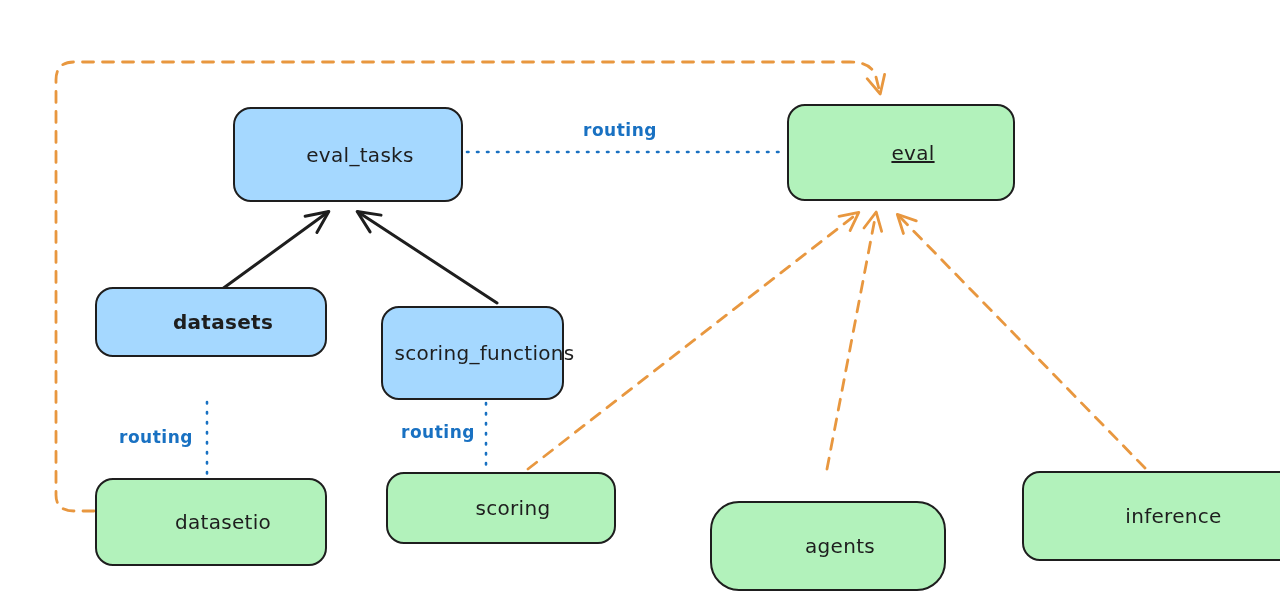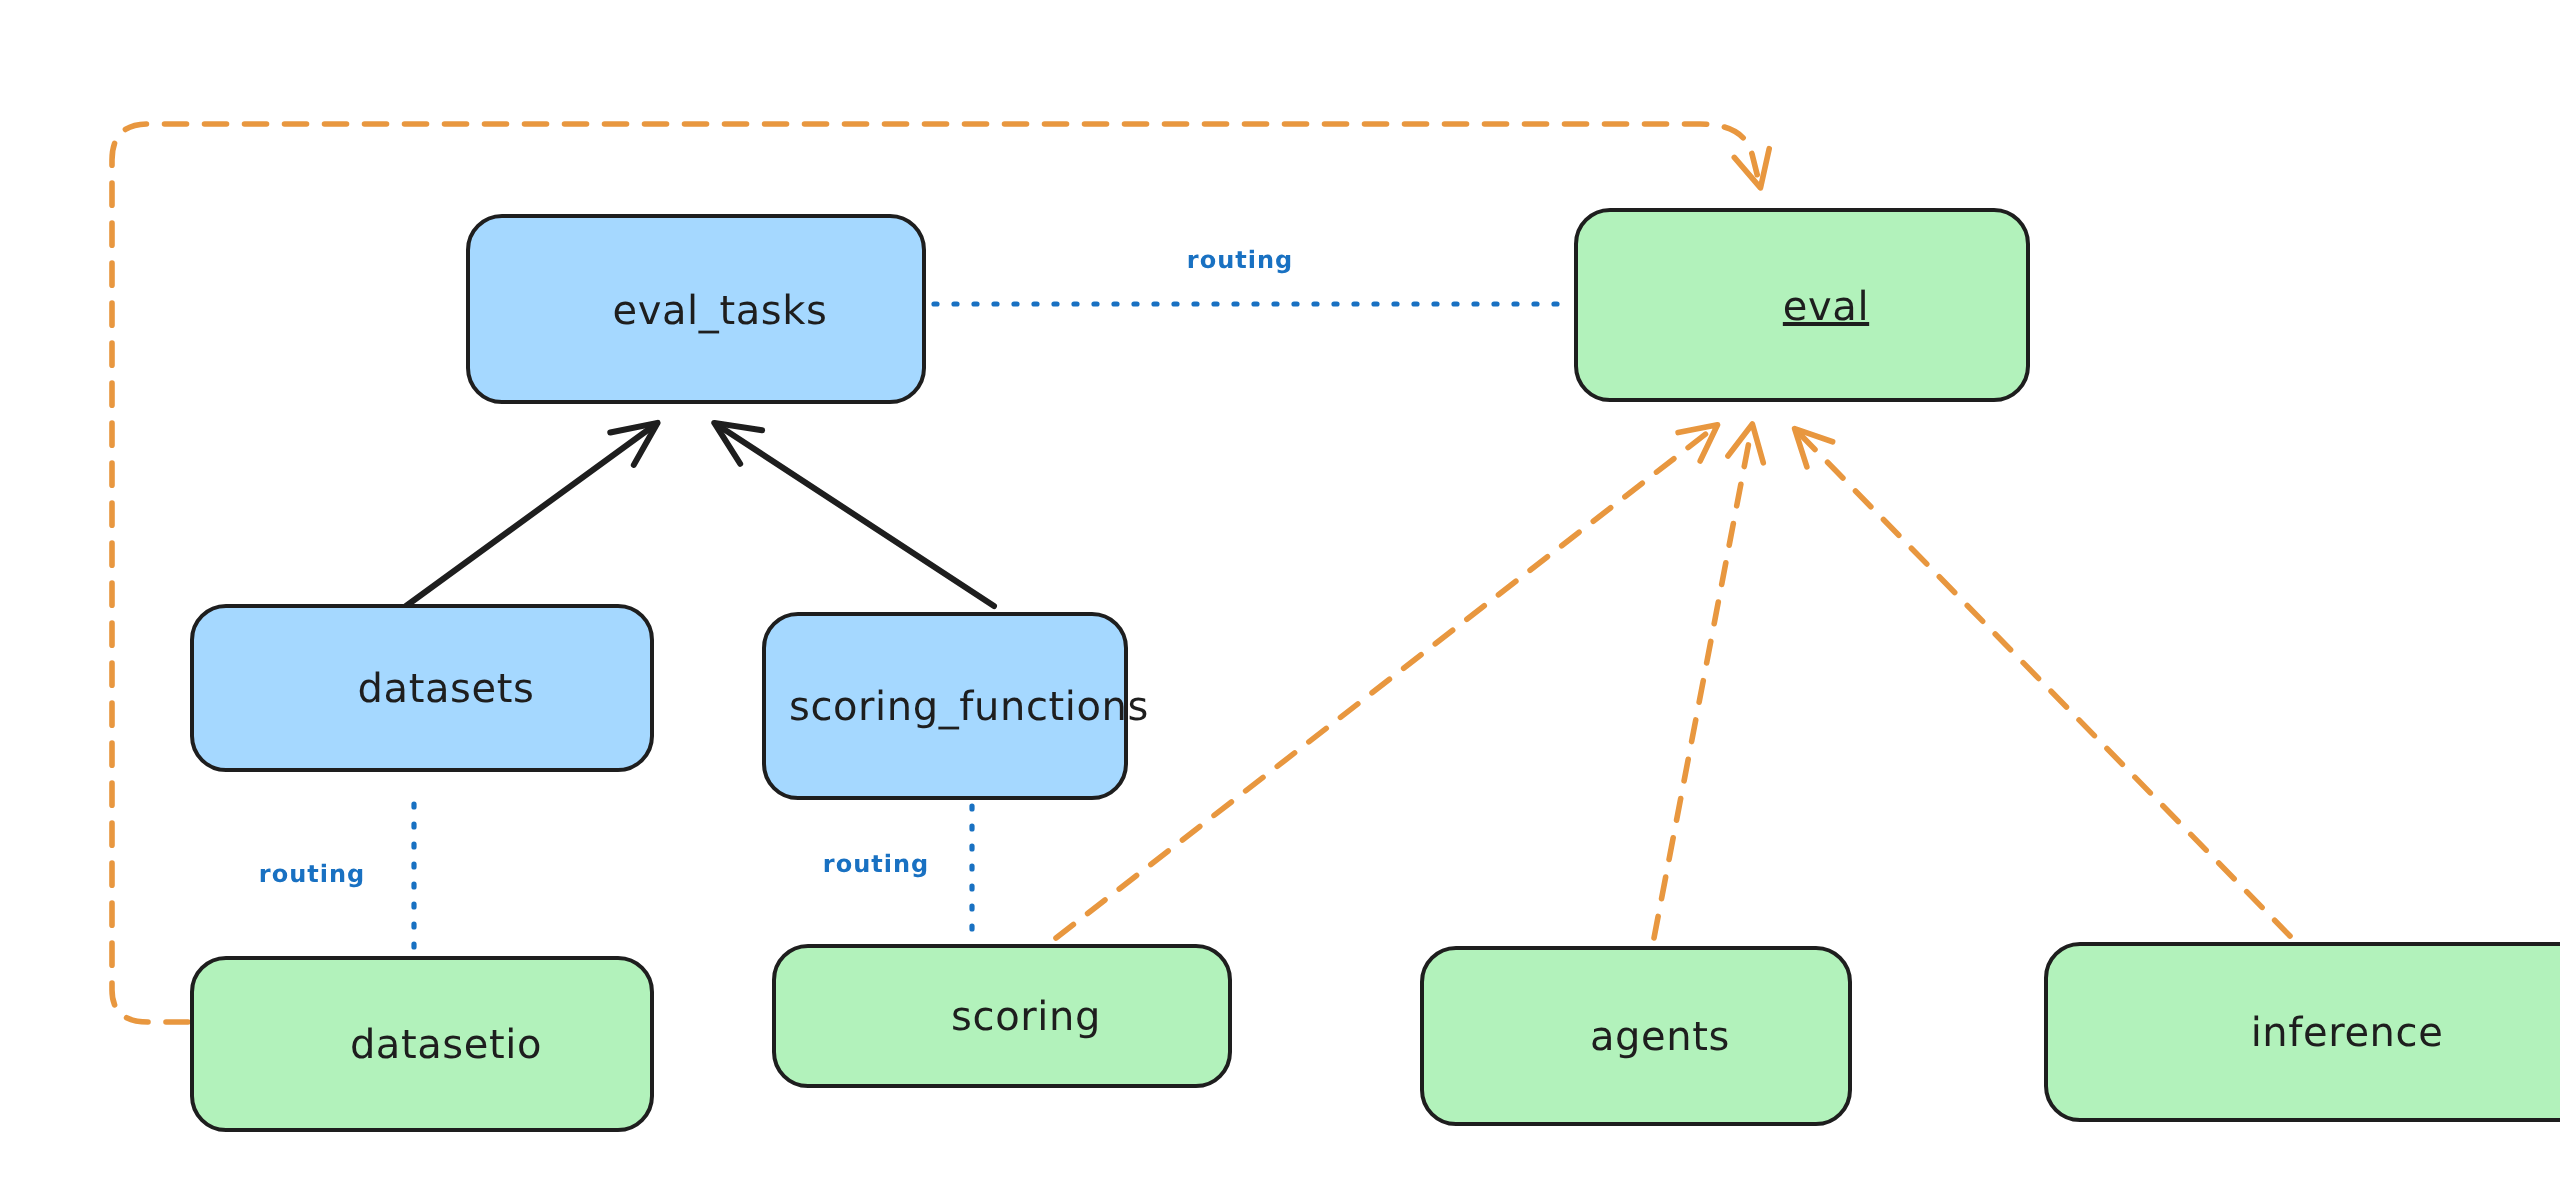--- a/index.html
+++ b/index.html
@@ -40,31 +40,31 @@
     border-radius:18px;
     box-sizing:border-box;
     font-size:20px;color:var(--node-stroke);
     letter-spacing:0.3px;
     padding-left:24px;
   }
   .node-blue{background:var(--node-blue-fill);}
   .node-green{background:var(--node-green-fill);}
   .n-eval_tasks{left:233px;top:107px;width:230px;height:95px;}
   .n-eval{left:787px;top:104px;width:228px;height:97px;text-decoration:underline;}
-  .n-datasets{left:95px;top:302px;width:232px;height:84px;}
+  .n-datasets{left:95px;top:287px;width:232px;height:70px;font-weight:bold;}
   .n-scoring_functions{left:381px;top:306px;width:183px;height:94px;}
   .n-datasetio{left:95px;top:478px;width:232px;height:88px;}
   .n-scoring{left:386px;top:472px;width:230px;height:72px;}
-  .n-agents{left:710px;top:473px;width:216px;height:90px;}
+  .n-agents{left:710px;top:501px;width:236px;height:90px;border-radius:29px;}
   .n-inference{left:1022px;top:471px;width:279px;height:90px;}
   .edge-label{
     position:absolute;
     transform:translate(-50%,-50%);
     color:var(--edge-blue);
-    font-size:12px;font-weight:600;
+    font-size:17px;font-weight:600;
     letter-spacing:0.5px;
     white-space:nowrap;
   }
   .el-top{left:620px;top:130px;}
   .el-datasets{left:156px;top:437px;}
   .el-scoring{left:438px;top:432px;}
 </style>
 </head>
 <body>
 

